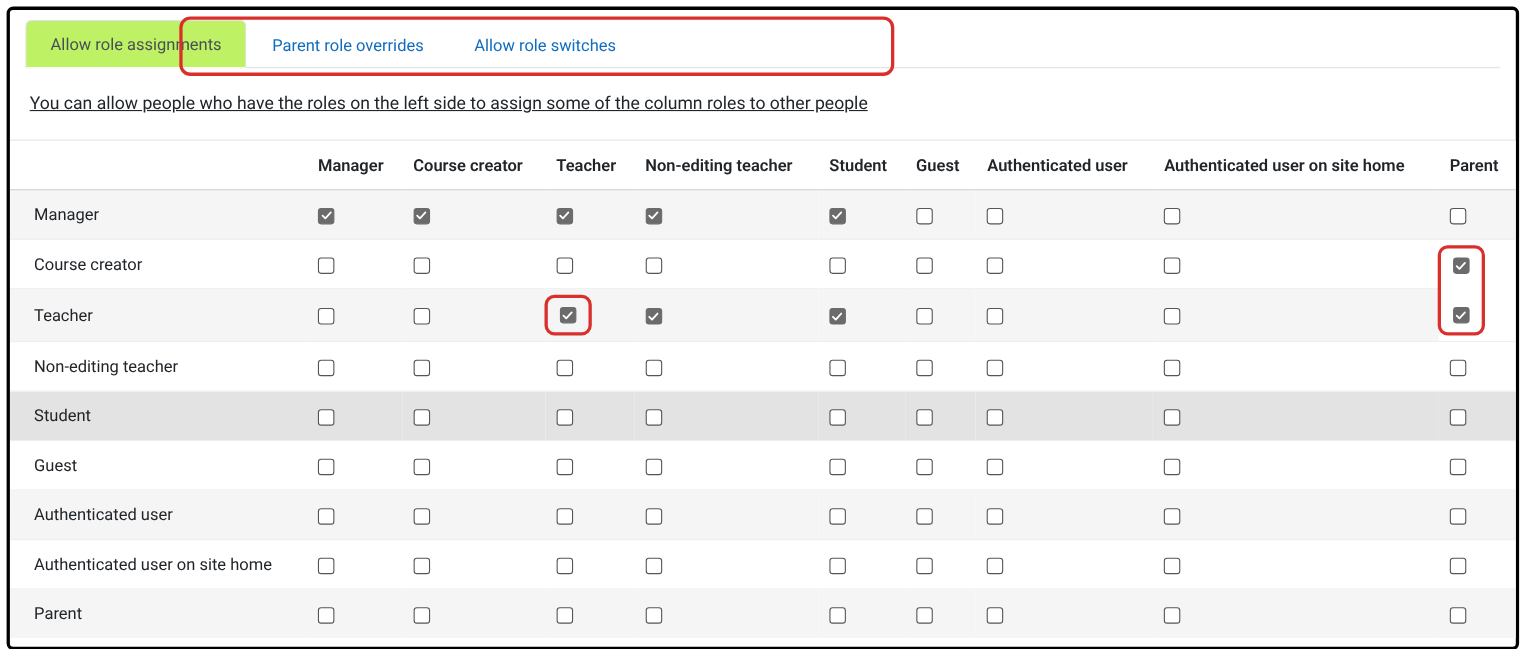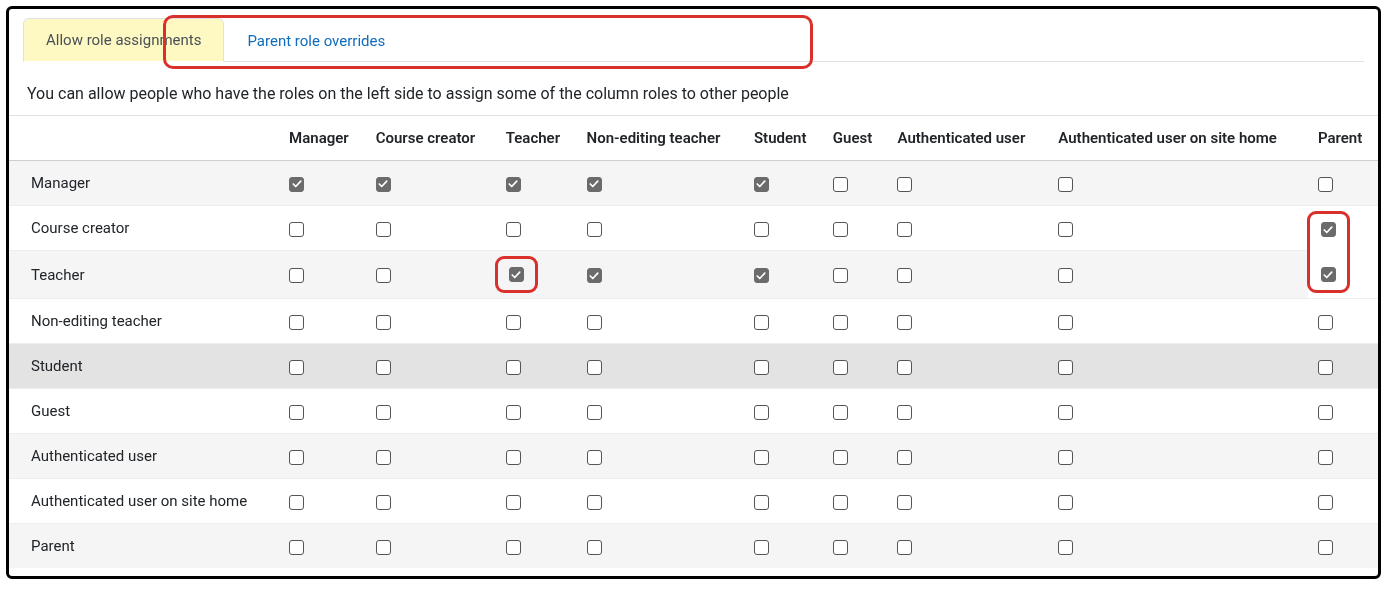--- a/index.html
+++ b/index.html
@@ -36,38 +36,39 @@
     background: transparent;
     font-size: 15px;
     position: relative;
     bottom: -1px;
   }
   .tab.active {
     color: #495057;
     border-color: #dee2e6;
     border-top-left-radius: 6px;
     border-top-right-radius: 6px;
-    background: #fef9c3;
+    background: #bef264;
     border-bottom: 1px solid #fff;
   }
   .tabs-highlight {
     position: absolute;
     border: 3px solid #d9302c;
     border-radius: 10px;
     top: 6px;
     left: 154px;
     width: 650px;
     height: 54px;
     pointer-events: none;
   }
   .description {
-    padding: 22px 18px 12px 18px;
+    padding: 22px 18px 24px 18px;
     font-size: 16px;
     color: #212529;
     border-bottom: 1px solid #dee2e6;
+    text-decoration: underline;
   }
   table {
     width: 100%;
     border-collapse: collapse;
   }
   th, td {
     text-align: left;
     padding: 13px 10px;
     font-size: 15px;
     border-bottom: 1px solid #eee;
@@ -118,20 +119,21 @@
 </style>
 </head>
 <body>
 
 <div class="frame">
 
   <div class="tabs-wrap">
     <div class="tabs" id="tabs">
         <div class="tab active">Allow role assignments</div>
         <div class="tab">Parent role overrides</div>
+        <div class="tab">Allow role switches</div>
       </div>
     <div class="tabs-highlight"></div>
   </div>
 
   <div class="description">You can allow people who have the roles on the left side to assign some of the column roles to other people</div>
 
   <table>
     <thead>
       <tr id="header-row">
           <th style="padding-left: 22px;"></th>

